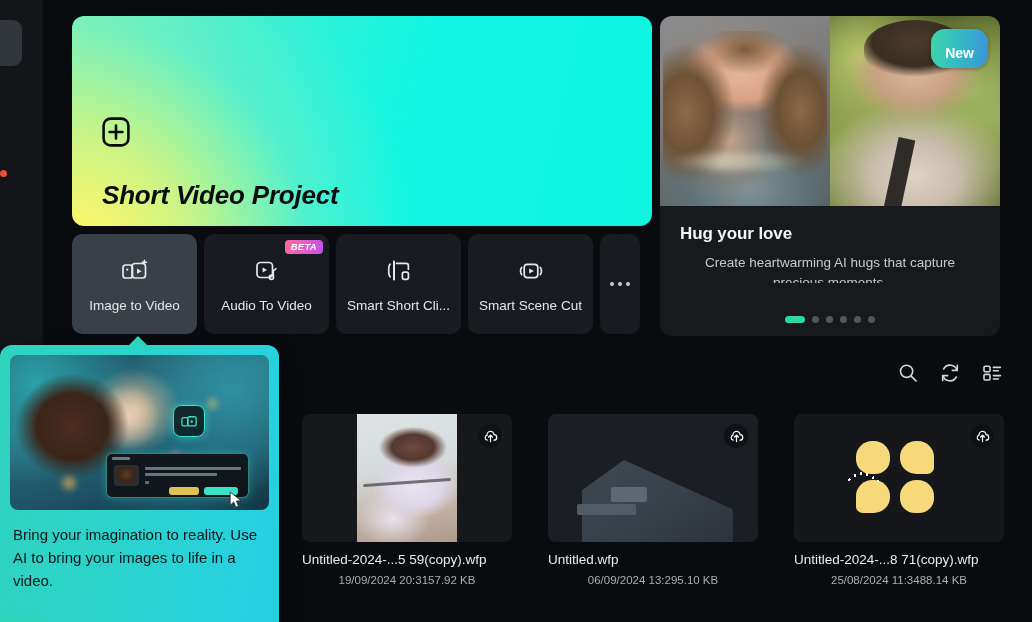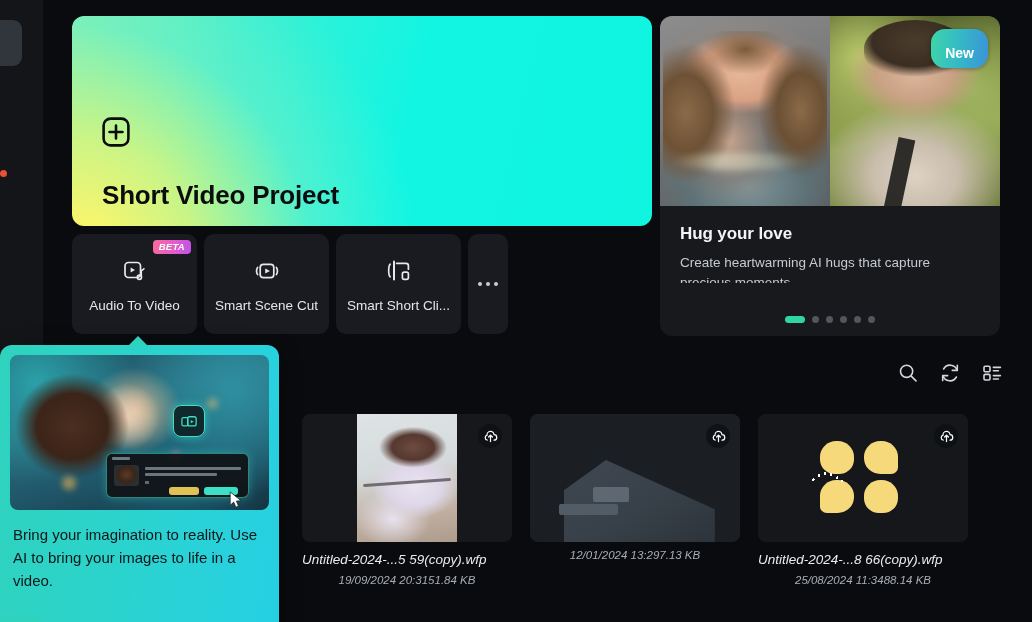--- a/index.html
+++ b/index.html
@@ -76,20 +76,21 @@
   }
   .hero-plus svg { display: block; }
   .hero-title {
     position: absolute;
     left: 30px; top: 164px;
     font-size: 26px;
     font-weight: bold;
     color: #0b0c0d;
     letter-spacing: -0.2px;
     white-space: nowrap;
+    font-style: italic;
   }
 
   
   .promo-card {
     position: absolute;
     left: 588px; top: 0;
     width: 340px; height: 320px;
     background: #17191d;
     border-radius: 12px;
     overflow: hidden;
@@ -189,20 +190,21 @@
     color: #f2f4f6;
     letter-spacing: -0.1px;
   }
   .promo-desc {
     margin-top: 9px;
     font-size: 13.5px;
     line-height: 20px;
     color: #c6cace;
     max-height: 30px;
     overflow: hidden;
+    text-align: center;
   }
   .promo-dots {
     position: absolute;
     left: 0; bottom: 13px;
     width: 340px;
     display: flex;
     justify-content: center;
     align-items: center;
     gap: 7px;
   }
@@ -292,22 +294,21 @@
     color: #d2d7dc;
     cursor: pointer;
   }
   .tb-icon svg { display: block; }
 
   
   .files-grid {
     position: absolute;
     left: 259px; top: 414px;
     display: flex;
-    gap: 18px;
-    font-style: italic;
+    gap: 36px;
   }
   .file-card {
     width: 210px;
     cursor: pointer;
   }
   .file-thumb {
     position: relative;
     width: 210px; height: 128px;
     border-radius: 8px;
     background: #16181c;
@@ -589,57 +590,69 @@
           <span class="pdot"></span>
           <span class="pdot"></span>
           <span class="pdot"></span>
           <span class="pdot"></span>
         </div>
       </div>
     </div>
 
     <div class="tools-row">
 
+      <div class="tool active">
+        <span class="tool-icon">
+          <svg width="30" height="30" viewBox="0 0 30 30" fill="none" stroke="currentColor" stroke-width="1.7" stroke-linecap="round" stroke-linejoin="round">
+            <rect x="3" y="9" width="9.5" height="13" rx="2.6"></rect>
+            <circle cx="7.2" cy="13.6" r="1.1" fill="currentColor" stroke="none"></circle>
+            <rect x="12" y="7.5" width="13.5" height="14.5" rx="3"></rect>
+            <path d="M17 12.6 L21.6 15.2 L17 17.8 Z" fill="currentColor" stroke="none"></path>
+            <path d="M24.4 4.2 V8.2 M22.4 6.2 H26.4" stroke-width="1.5"></path>
+          </svg>
+        </span>
+        <span class="tool-label">Image to Video</span>
+      </div>
 
       <div class="tool">
         <span class="tool-beta">BETA</span>
         <span class="tool-icon">
           <svg width="30" height="30" viewBox="0 0 30 30" fill="none" stroke="currentColor" stroke-width="1.7" stroke-linecap="round" stroke-linejoin="round">
             <rect x="5" y="6.5" width="15.5" height="15" rx="3.4"></rect>
             <path d="M10.6 11.4 L15 13.9 L10.6 16.4 Z" fill="currentColor" stroke="none"></path>
             <path d="M21.3 14.6 V20.2" stroke-width="1.6"></path>
             <circle cx="19.4" cy="21.3" r="2.1"></circle>
             <path d="M21.3 14.6 C22.8 14.0 23.6 13.4 24.0 12.6" stroke-width="1.5"></path>
           </svg>
         </span>
         <span class="tool-label">Audio To Video</span>
       </div>
 
       <div class="tool">
         <span class="tool-icon">
           <svg width="30" height="30" viewBox="0 0 30 30" fill="none" stroke="currentColor" stroke-width="1.7" stroke-linecap="round" stroke-linejoin="round">
+            <path d="M6.2 8.2 C4.2 10.0 4.2 19.0 6.2 20.8"></path>
+            <path d="M10 5.6 V23.4" stroke-width="2"></path>
+            <path d="M12.6 7.4 H22 C23.4 7.4 24.4 8.4 24.4 9.8 V13.2"></path>
+            <rect x="18.4" y="16.2" width="6" height="7.2" rx="1.8"></rect>
+          </svg>
+        </span>
+        <span class="tool-label">Smart Short Cli...</span>
+      </div>
+
+      <div class="tool">
+        <span class="tool-icon">
+          <svg width="30" height="30" viewBox="0 0 30 30" fill="none" stroke="currentColor" stroke-width="1.7" stroke-linecap="round" stroke-linejoin="round">
             <rect x="8.2" y="8.4" width="13.6" height="13.2" rx="3.2"></rect>
             <path d="M13.2 12.4 L18 15 L13.2 17.6 Z" fill="currentColor" stroke="none"></path>
             <path d="M5.6 11.4 C4.2 13.2 4.2 16.8 5.6 18.6"></path>
             <path d="M24.4 11.4 C25.8 13.2 25.8 16.8 24.4 18.6"></path>
           </svg>
         </span>
         <span class="tool-label">Smart Scene Cut</span>
-      </div>
-
-      <div class="tool">
-        <span class="tool-icon">
-          <svg width="30" height="30" viewBox="0 0 30 30" fill="none" stroke="currentColor" stroke-width="1.7" stroke-linecap="round" stroke-linejoin="round">
-            <path d="M6.2 8.2 C4.2 10.0 4.2 19.0 6.2 20.8"></path>
-            <path d="M10 5.6 V23.4" stroke-width="2"></path>
-            <path d="M12.6 7.4 H22 C23.4 7.4 24.4 8.4 24.4 9.8 V13.2"></path>
-            <rect x="18.4" y="16.2" width="6" height="7.2" rx="1.8"></rect>
-          </svg>
-        </span>
-        <span class="tool-label">Smart Short Cli...</span>
       </div>
 
       <div class="tool-more">
         <span></span>
         <span></span>
         <span></span>
       </div>
     </div>
 
     <div class="files-toolbar">
@@ -674,61 +687,62 @@
           <span class="upload-btn">
             <svg width="15" height="15" viewBox="0 0 15 15" fill="none" stroke="currentColor" stroke-width="1.25" stroke-linecap="round" stroke-linejoin="round">
               <path d="M4.2 11.2 A2.6 2.6 0 0 1 4.0 6.2 A3.5 3.5 0 0 1 11.0 5.7 A2.7 2.7 0 0 1 11.0 11.2"></path>
               <path d="M7.5 12.6 V6.3 M5.6 8.0 L7.5 6.1 L9.4 8.0"></path>
             </svg>
           </span>
         </div>
         <div class="file-name">Untitled-2024-...5 59(copy).wfp</div>
         <div class="file-meta">
           <span>19/09/2024 20:31</span>
-          <span>51.84 KB</span>
+          <span>57.92 KB</span>
         </div>
       </div>
 
       <div class="file-card">
         <div class="file-thumb">
           <div class="thumb-placeholder">
             <div class="shape-big"></div>
             <div class="shape-s1"></div>
             <div class="shape-s2"></div>
           </div>
           <span class="upload-btn">
             <svg width="15" height="15" viewBox="0 0 15 15" fill="none" stroke="currentColor" stroke-width="1.25" stroke-linecap="round" stroke-linejoin="round">
               <path d="M4.2 11.2 A2.6 2.6 0 0 1 4.0 6.2 A3.5 3.5 0 0 1 11.0 5.7 A2.7 2.7 0 0 1 11.0 11.2"></path>
               <path d="M7.5 12.6 V6.3 M5.6 8.0 L7.5 6.1 L9.4 8.0"></path>
             </svg>
           </span>
         </div>
+        <div class="file-name">Untitled.wfp</div>
         <div class="file-meta">
-          <span>12/01/2024 13:29</span>
-          <span>7.13 KB</span>
+          <span>06/09/2024 13:29</span>
+          <span>5.10 KB</span>
         </div>
       </div>
 
       <div class="file-card">
         <div class="file-thumb">
           <div class="thumb-blobs">
             <div class="blob b1"></div>
             <div class="blob b2"></div>
             <div class="blob b3"></div>
             <div class="blob b4"></div>
             <div class="sparkle"></div>
           </div>
           <span class="upload-btn">
             <svg width="15" height="15" viewBox="0 0 15 15" fill="none" stroke="currentColor" stroke-width="1.25" stroke-linecap="round" stroke-linejoin="round">
               <path d="M4.2 11.2 A2.6 2.6 0 0 1 4.0 6.2 A3.5 3.5 0 0 1 11.0 5.7 A2.7 2.7 0 0 1 11.0 11.2"></path>
               <path d="M7.5 12.6 V6.3 M5.6 8.0 L7.5 6.1 L9.4 8.0"></path>
             </svg>
           </span>
         </div>
-        <div class="file-name">Untitled-2024-...8 66(copy).wfp</div>
+        <div class="file-name">Untitled-2024-...8 71(copy).wfp</div>
         <div class="file-meta">
           <span>25/08/2024 11:34</span>
           <span>88.14 KB</span>
         </div>
       </div>
 
     </div>
   </div>
 
   <div class="tooltip">

